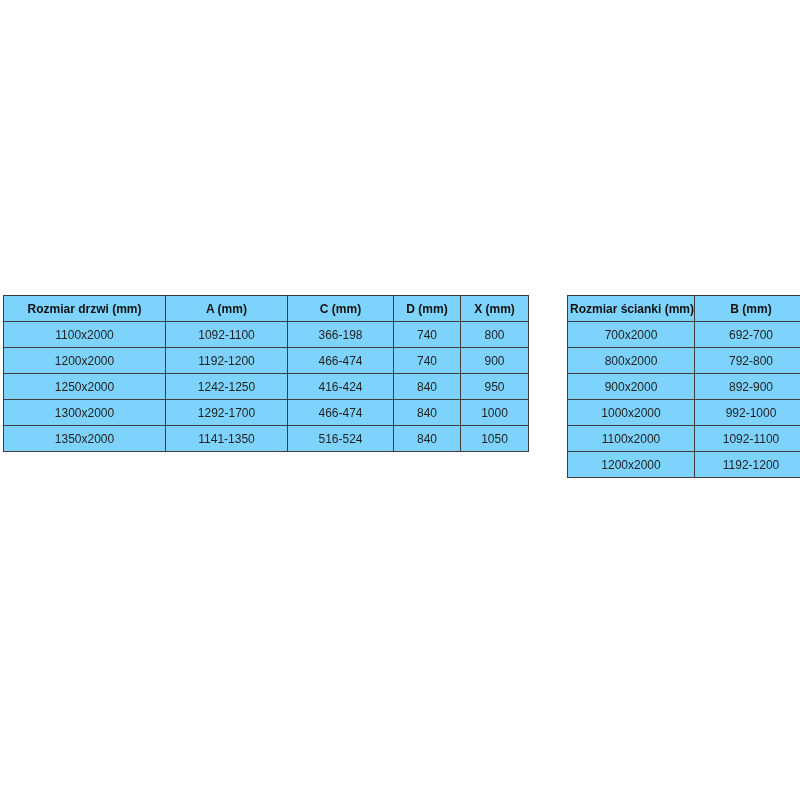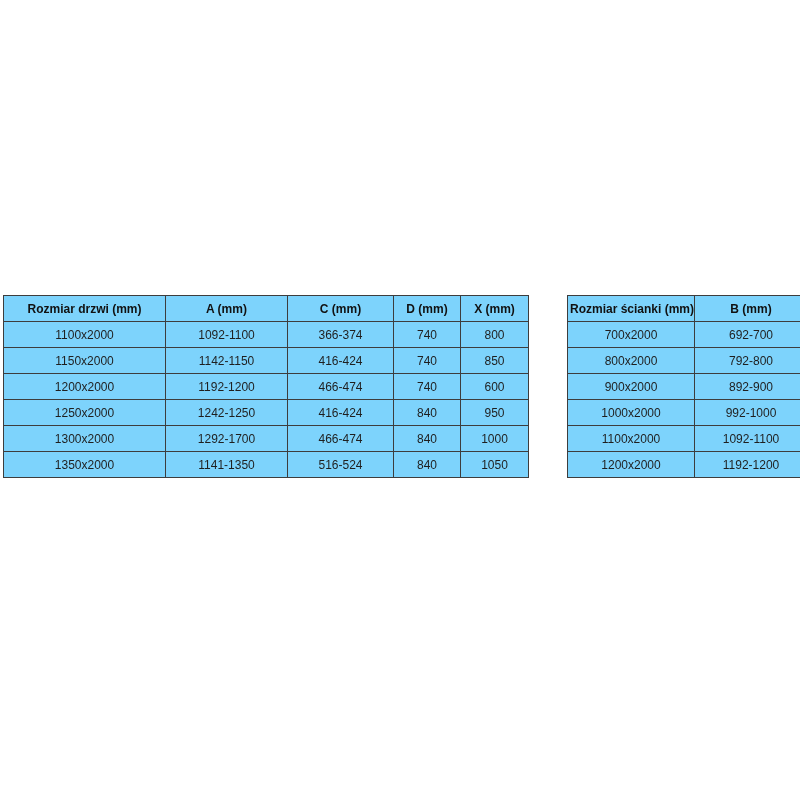--- a/index.html
+++ b/index.html
@@ -65,37 +65,30 @@
           <th>A (mm)</th>
           <th>C (mm)</th>
           <th>D (mm)</th>
           <th>X (mm)</th>
         </tr>
       </thead>
       <tbody>
         <tr>
           <td>1100x2000</td>
           <td>1092-1100</td>
-          <td>366-374</td>
+          <td>366-198</td>
           <td>740</td>
           <td>800</td>
-        </tr>
-        <tr>
-          <td>1150x2000</td>
-          <td>1142-1150</td>
-          <td>416-424</td>
-          <td>740</td>
-          <td>850</td>
         </tr>
         <tr>
           <td>1200x2000</td>
           <td>1192-1200</td>
           <td>466-474</td>
           <td>740</td>
-          <td>600</td>
+          <td>900</td>
         </tr>
         <tr>
           <td>1250x2000</td>
           <td>1242-1250</td>
           <td>416-424</td>
           <td>840</td>
           <td>950</td>
         </tr>
         <tr>
           <td>1300x2000</td>

